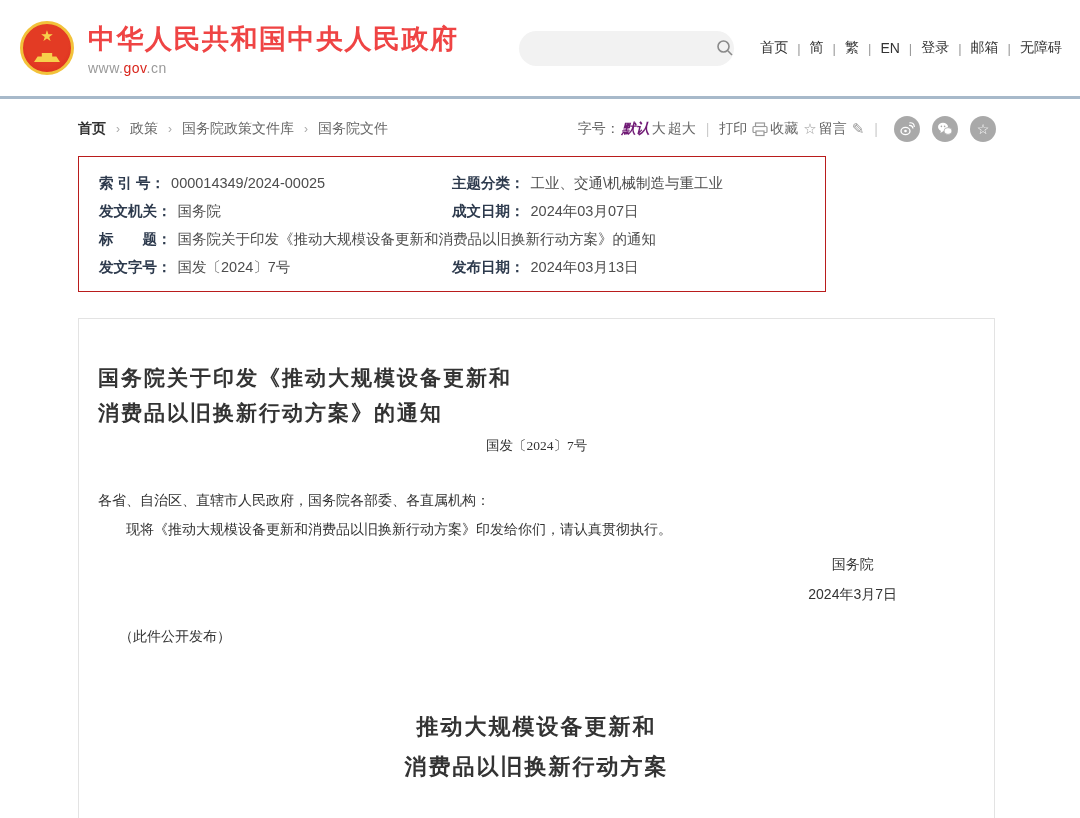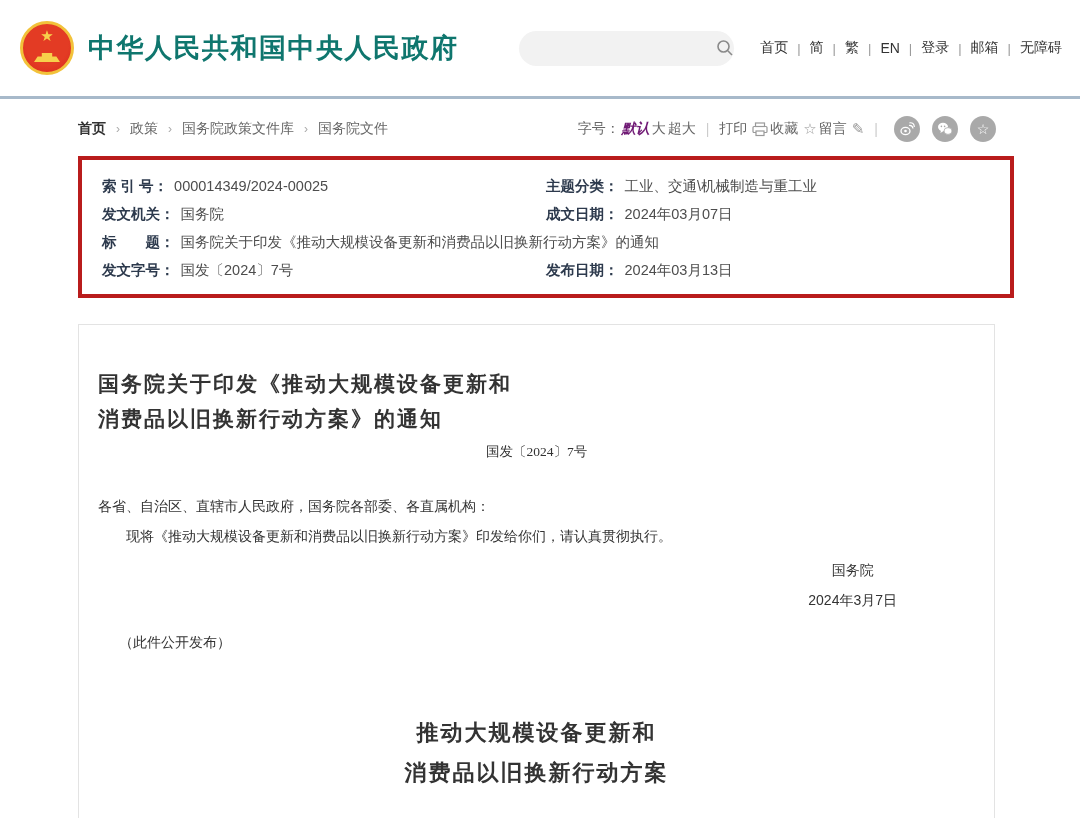--- a/index.html
+++ b/index.html
@@ -10,21 +10,21 @@
   .site-header { height:99px; background:#fff; border-bottom:3px solid #a7b9ca;
     display:flex; align-items:center; justify-content:space-between; padding:0 18px 0 20px; }
   .header-left { display:flex; align-items:center; gap:14px; }
   .emblem { width:54px; height:54px; border-radius:50%;
     background:radial-gradient(circle at 50% 42%, #e33b24 0 58%, #d8271c 100%);
     border:3px solid #f2c23a; position:relative; cursor:pointer; }
   .emblem .star { position:absolute; top:4px; left:50%; transform:translateX(-50%);
     color:#f7d04b; font-size:15px; line-height:1; }
   .emblem .gate { position:absolute; bottom:10px; left:50%; transform:translateX(-50%);
     width:26px; height:9px; background:#f7d04b; clip-path:polygon(0 100%,100% 100%,86% 40%,70% 40%,70% 0,30% 0,30% 40%,14% 40%); }
-  .site-title { font-size:27px; font-weight:bold; color:#0f766e; letter-spacing:1.5px; cursor:pointer; }
+  .site-title { font-size:27px; font-weight:bold; color:#ef4444; letter-spacing:1.5px; cursor:pointer; }
   .site-url { font-size:14px; color:#9a9a9a; margin-top:3px; letter-spacing:.5px; }
   .site-url .red { color:#d9251c; }
 
   .header-right { display:flex; align-items:center; gap:26px; }
   .search-pill { width:215px; height:35px; background:#f2f2f2; border-radius:18px;
     display:flex; align-items:center; padding:0 12px 0 16px; }
   .search-pill input { flex:1; border:none; outline:none; background:transparent;
     font-size:14px; color:#333; font-family:inherit; }
   .search-btn { background:none; border:none; cursor:pointer; display:flex; align-items:center; }
   .top-links { display:flex; align-items:center; font-size:14px; color:#333; white-space:nowrap; }
@@ -43,56 +43,57 @@
   .doc-toolbar .fs-active { color:#701a75; font-weight:bold;font-style:italic; }
   .doc-toolbar .vdiv { color:#ccc; margin:0 8px; }
   .tool-glyph { color:#999; font-size:15px; }
   .share-circles { display:flex; gap:12px; margin-left:6px; }
   .circle { width:26px; height:26px; border-radius:50%; background:#a9a9a9; border:none;
     color:#fff; display:flex; align-items:center; justify-content:center; cursor:pointer; padding:0; }
   .circle svg { display:block; }
   .circle .star-glyph { font-size:14px; line-height:1; color:#fff; }
 
   
-  .meta-box { width:936px; margin:2px 0 0 78px; border:4px solid #b91c1c; background:#fff;
+  .meta-box { width:748px; margin:2px 0 0 78px; border:1px solid #b91c1c; background:#fff;
     padding:12px 20px 10px 20px; font-size:14.5px; }
   .meta-grid { display:grid; grid-template-columns:50% 50%; }
   .meta-cell { line-height:28px; display:flex; }
   .meta-cell.wide { grid-column:1 / span 2; }
   .meta-label { font-weight:bold; color:#2d3a4d; white-space:pre; flex-shrink:0; }
   .meta-value { color:#4d4d4d; margin-left:6px; }
 
   
   .doc-box { width:917px; margin:26px 0 0 78px; border:1px solid #e3e3e3; background:#fff;
     padding:42px 19px 40px 19px; min-height:520px; }
   .doc-title { text-align:left; font-family:"Liberation Serif","DejaVu Serif",serif;
     font-weight:bold; font-size:21px; line-height:1.65; letter-spacing:2px; color:#333; }
   .doc-number { text-align:center; font-family:"Liberation Serif","DejaVu Serif",serif;
     font-size:13.5px; color:#333; margin-top:7px; }
   .doc-body { font-size:14px; line-height:30px; color:#333; margin-top:30px; }
-  .doc-body p.indent { text-indent:2em; }
+  .doc-body p.indent { text-indent:2em;font-family:Liberation Mono, monospace; }
   .sign-block { text-align:right; padding-right:78px; margin-top:4px; }
   .sign-inner { display:inline-block; text-align:center; line-height:30px; }
   .public-note { text-indent:1.5em; margin-top:12px; }
   .doc-subtitle { text-align:center; font-family:"Liberation Serif","DejaVu Serif",serif;
     font-weight:bold; font-size:22px; line-height:1.8; letter-spacing:2px; color:#333; margin-top:56px; }
   .doc-body2 { font-size:15.5px; line-height:31px; color:#333; margin-top:32px; }
   .doc-body2 p.indent { text-indent:2em; }
 </style>
 </head>
 <body>
 
 <header class="site-header">
   <div class="header-left">
     <div class="emblem">
       <span class="star">★</span>
       <span class="gate"></span>
     </div>
     <div>
       <div class="site-title">中华人民共和国中央人民政府</div>
+      <div class="site-url"><span>www.</span><span class="red">gov</span><span>.cn</span></div>
     </div>
   </div>
   <div class="header-right">
     <div class="search-pill">
       <input type="text" aria-label="search" style="">
       <button class="search-btn">
         <svg width="18" height="18" viewBox="0 0 18 18">
             <circle cx="7.5" cy="7.5" r="5.5" fill="none" stroke="#8a8a8a" stroke-width="1.6"></circle>
             <line x1="11.8" y1="11.8" x2="16" y2="16" stroke="#8a8a8a" stroke-width="1.6"></line>
           </svg>

